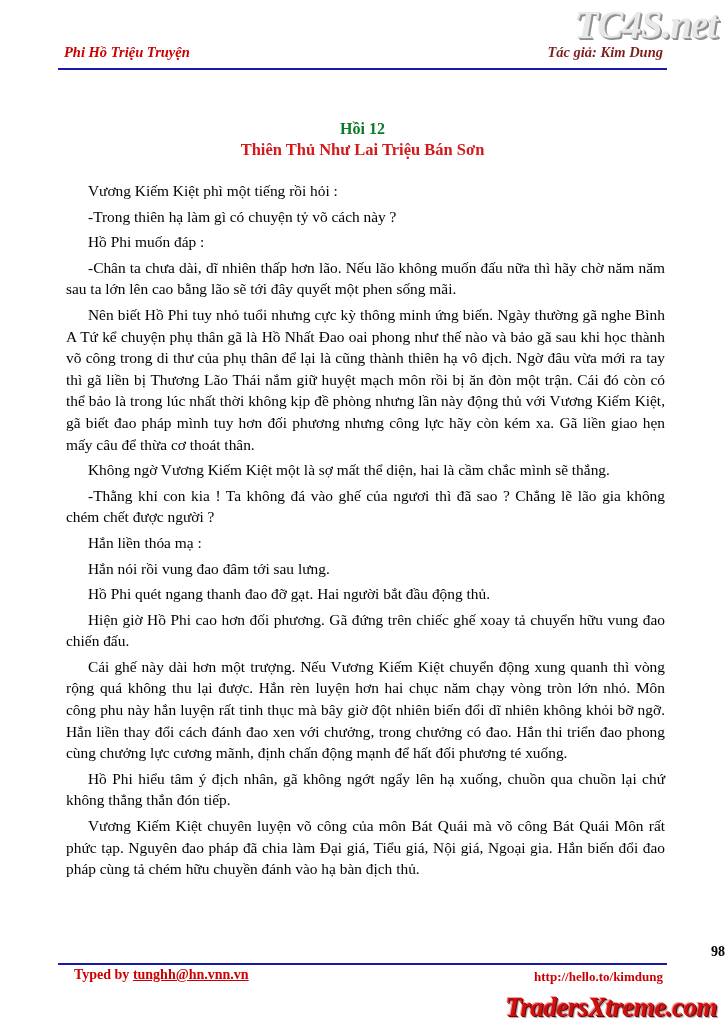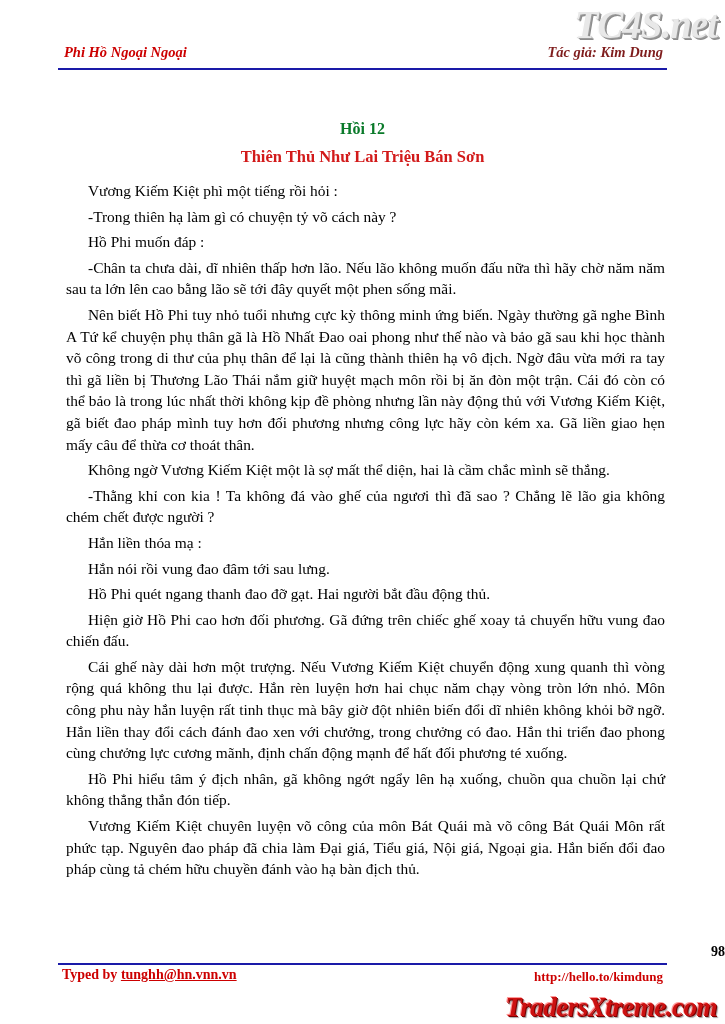--- a/index.html
+++ b/index.html
@@ -84,21 +84,21 @@
     font-size: 16px;
     font-weight: bold;
     color: #0a7a2a;
     margin-top: 16px;
   }
   .chapter-title {
     text-align: center;
     font-size: 16.5px;
     font-weight: bold;
     color: #d21a1a;
-    margin-top: 9px;
+    margin-top: 2px;
   }
 
   
   .body-text {
     position: absolute;
     left: 62px;
     right: 56px;
     top: 176px;
     font-size: 15.4px;
     line-height: 21.6px;
@@ -147,21 +147,21 @@
   .rule-bottom {
     position: absolute;
     left: 58px;
     right: 58px;
     top: 963px;
     border-top: 2px solid #1a1aa8;
     height: 0;
   }
   .footer {
     position: absolute;
-    left: 56px;
+    left: 68px;
     right: 58px;
     top: 967px;
     height: 22px;
   }
   .footer-left {
     position: absolute;
     left: 6px;
     top: 0;
     font-size: 14px;
     font-weight: bold;
@@ -199,21 +199,21 @@
   }
 </style>
 </head>
 <body>
 
 <div class="page">
 
   <div class="wm-top">TC4S.net</div>
 
   <div class="header">
-    <span class="header-left">Phi Hồ Ngoại Ngoại</span>
+    <span class="header-left">Phi Hồ Triệu Truyện</span>
     <span class="header-right">Tác giả: Kim Dung</span>
   </div>
   <div class="rule-top"></div>
 
   <div style="position:absolute;left:58px;right:58px;top:104px;">
     <div class="chapter-no">Hồi 12</div>
     <div class="chapter-title">Thiên Thủ Như Lai Triệu Bán Sơn</div>
   </div>
 
   <div class="body-text">

